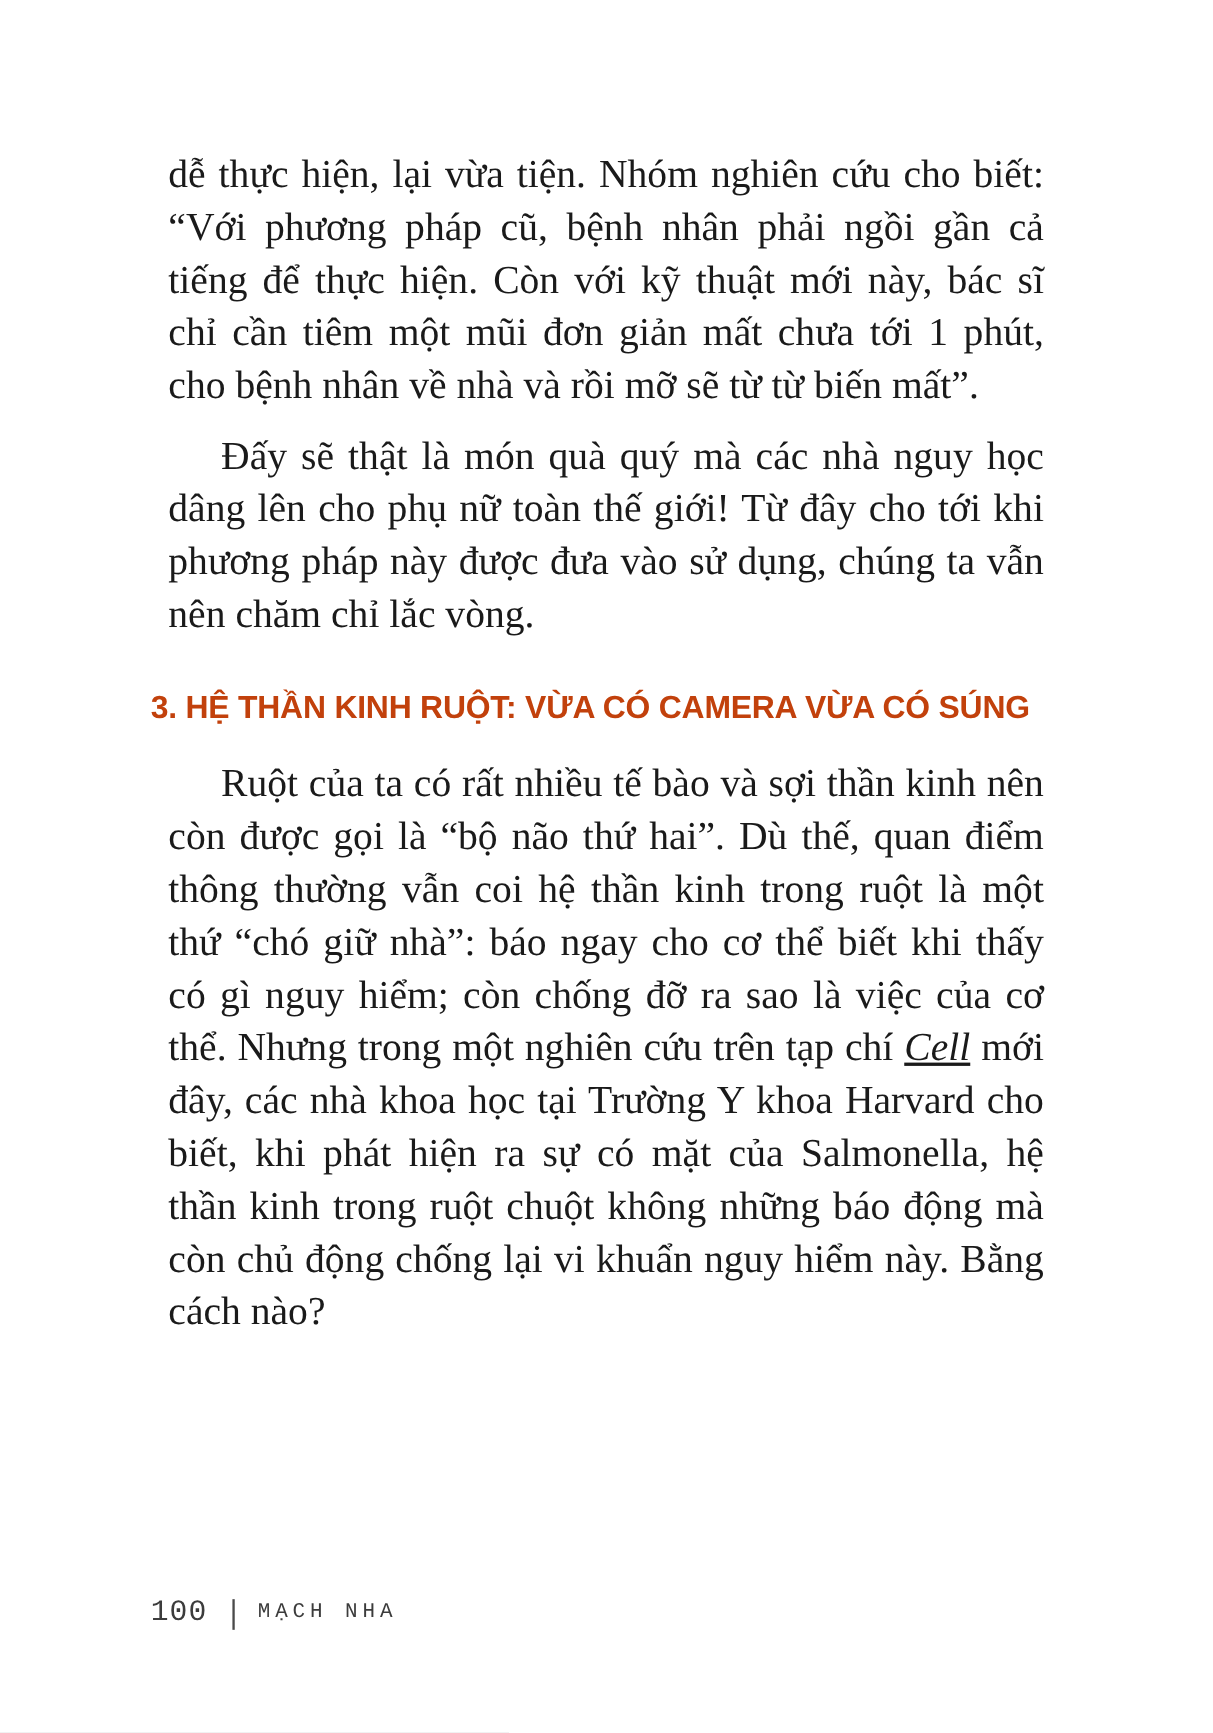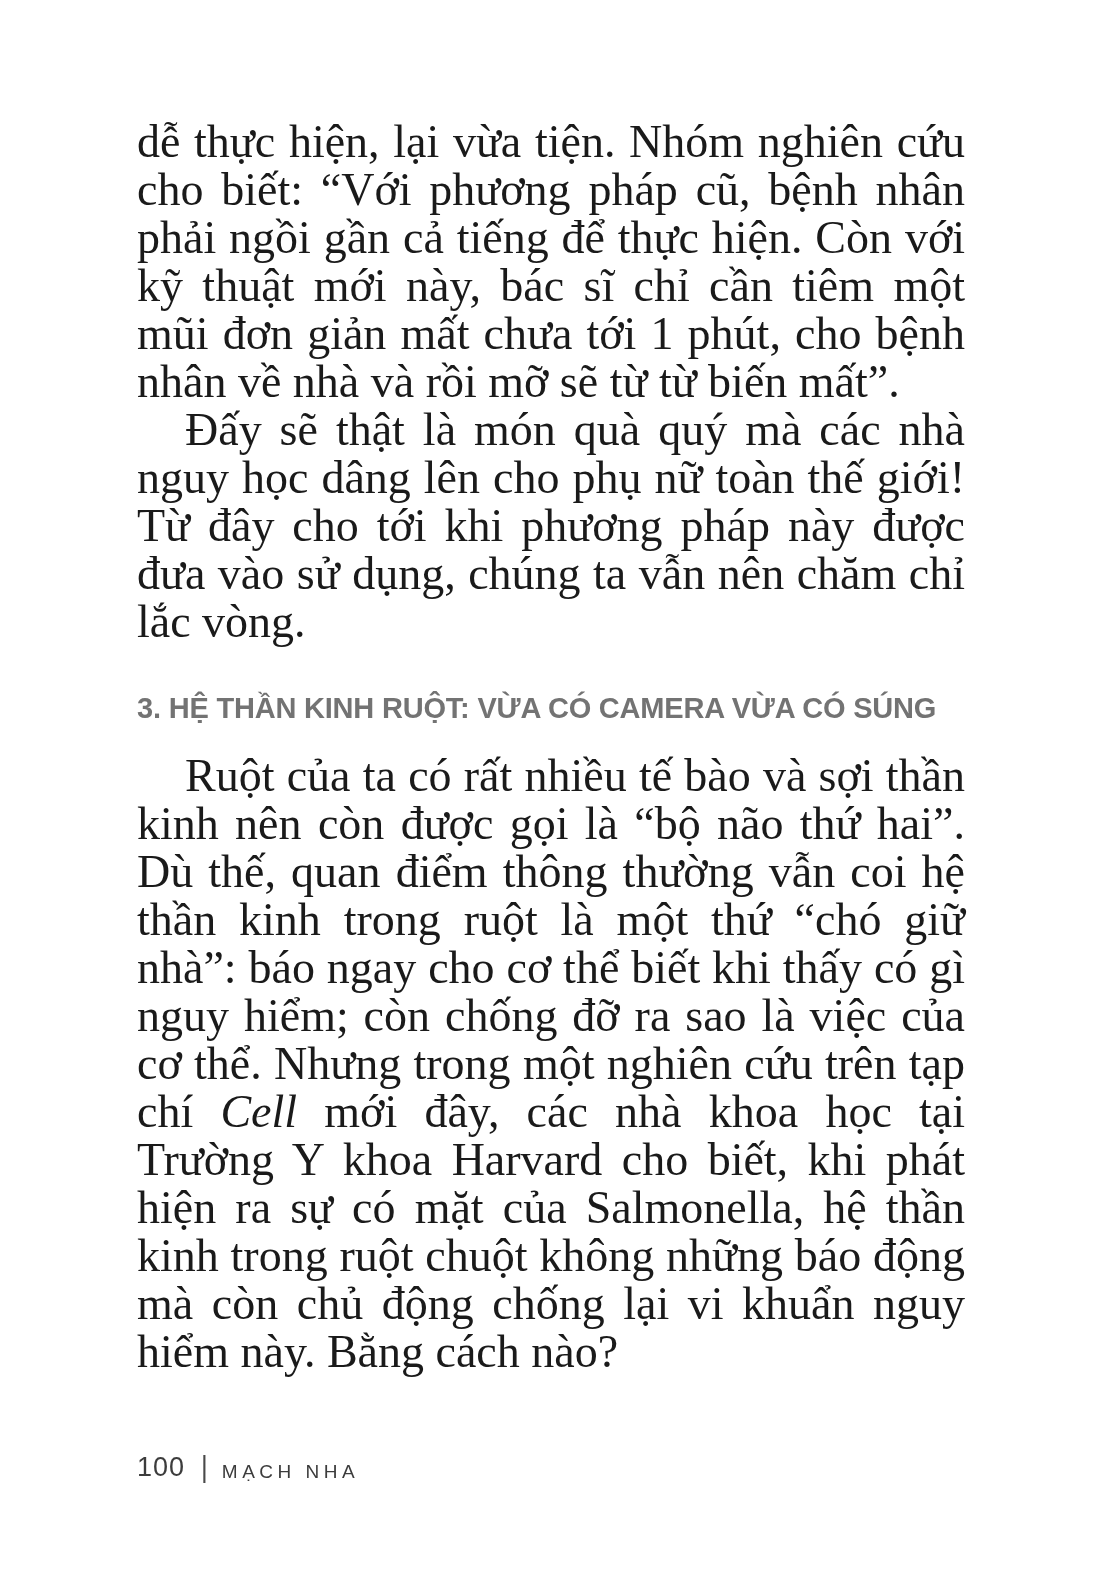--- a/index.html
+++ b/index.html
@@ -15,50 +15,51 @@
     background: #ffffff;
     overflow: hidden;
   }
   .text-block {
     position: absolute;
     left: 137px;
     top: 118px;
     width: 828px;
   }
   .body-para {
-    margin: 0;
+    margin: 16px;
     font-family: "Liberation Serif", "DejaVu Serif", serif;
-    font-size: 46px;
+    font-size: 36px;
     line-height: 48px;
     color: #1a1a1a;
     text-align: justify;
     hyphens: none;
   }
   .body-para.indent {
     text-indent: 48px;
   }
   .body-para em {
     font-style: italic;
+    text-decoration: underline;
   }
   .section-heading {
     margin: 42px 0 24px 0;
     font-family: "Liberation Sans", "DejaVu Sans", sans-serif;
     font-weight: 700;
     font-size: 29px;
     line-height: 40px;
     letter-spacing: -0.2px;
-    color: #737373;
+    color: #c2410c;
   }
   .page-footer {
     position: absolute;
     left: 137px;
     top: 1452px;
     display: flex;
-    align-items: flex-end;
-    font-family: Liberation Sans, sans-serif;
+    align-items: flex-start;
+    font-family: Liberation Mono, monospace;
     color: #3c3c3c;
   }
   .page-number {
     font-size: 27px;
     letter-spacing: 1px;
   }
   .footer-separator {
     margin: 0 14px 0 16px;
     font-size: 26px;
     font-weight: 400;

